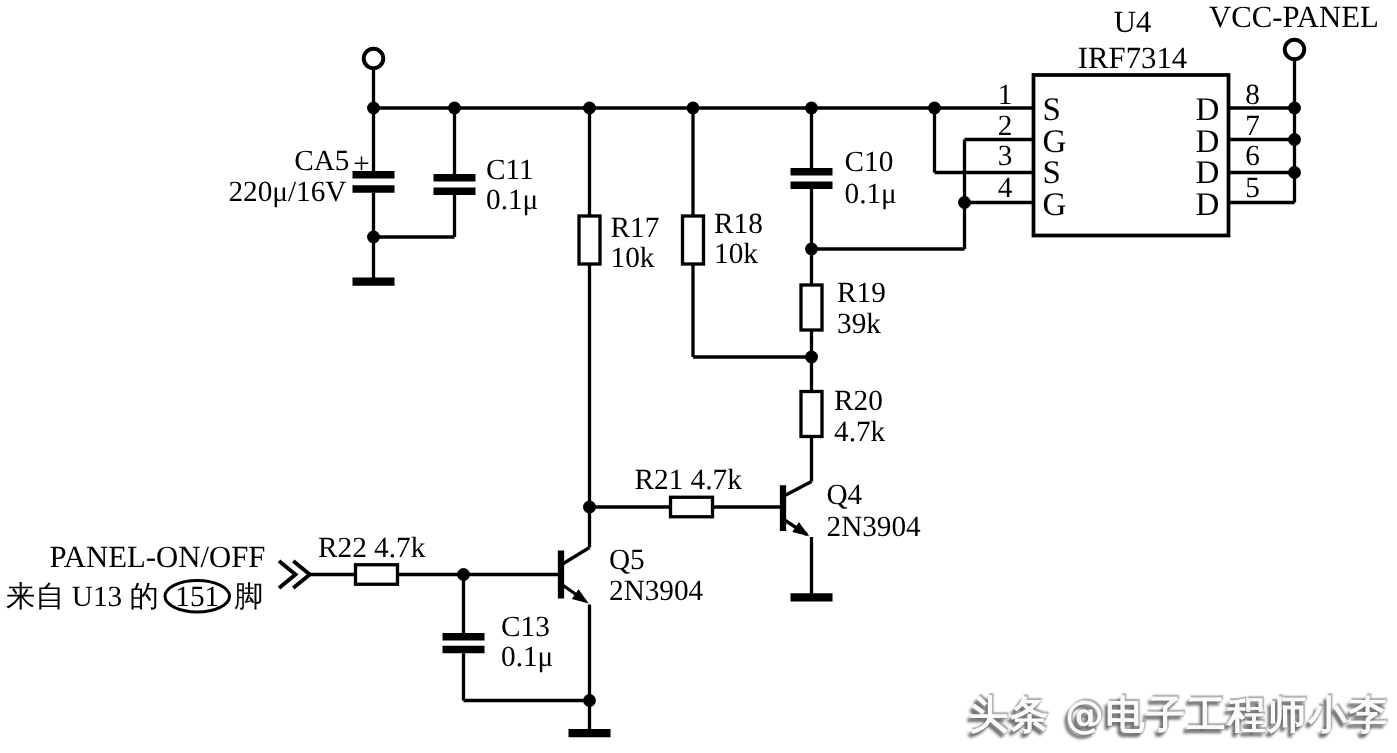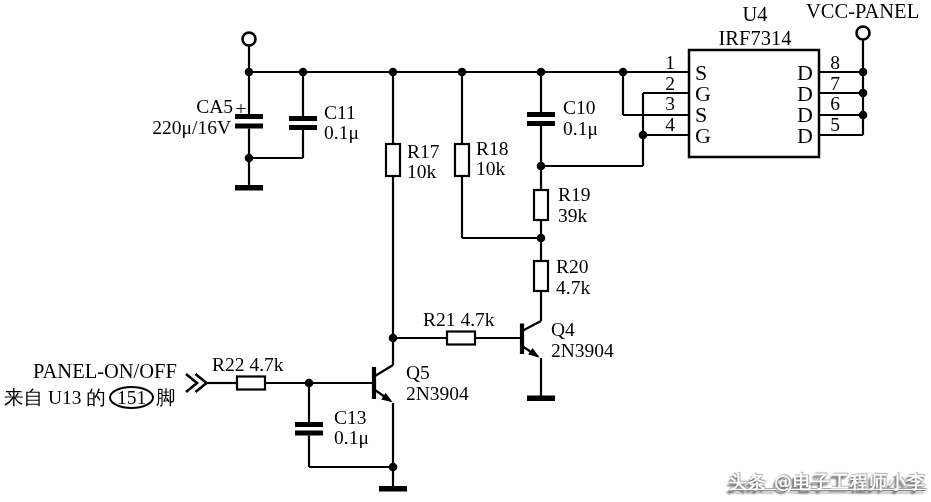--- a/index.html
+++ b/index.html
@@ -23,26 +23,25 @@
   .ell { fill: none; stroke: #000; stroke-width: 2; }
   .lbl { font-family: "Liberation Serif", "DejaVu Serif", serif; font-size: 19.5px; fill: #000; }
   .lbl20 { font-family: "Liberation Serif", "DejaVu Serif", serif; font-size: 20.5px; fill: #000; }
   .pinletter { font-family: "Liberation Serif", "DejaVu Serif", serif; font-size: 22px; fill: #000; }
   .watermark {
     position: absolute;
     right: 5px;
     bottom: 8px;
     font-family: "DejaVu Sans", "Liberation Sans", sans-serif;
     font-weight: bold;
-    font-size: 18px;
+    font-size: 26px;
     letter-spacing: 1px;
     color: #fbfbfb;
     text-shadow: -2px 3px 2px #686868, 1px -1px 1px #aaaaaa, 0 1px 1px #8a8a8a;
     white-space: nowrap;
-    text-decoration: underline;
   }
 </style>
 </head>
 <body>
 
 <div id="stage">
   <svg width="931" height="502" viewBox="0 0 931 502">
 
     <g>
       <line class="w" x1="249" y1="45.5" x2="249" y2="72"></line>

